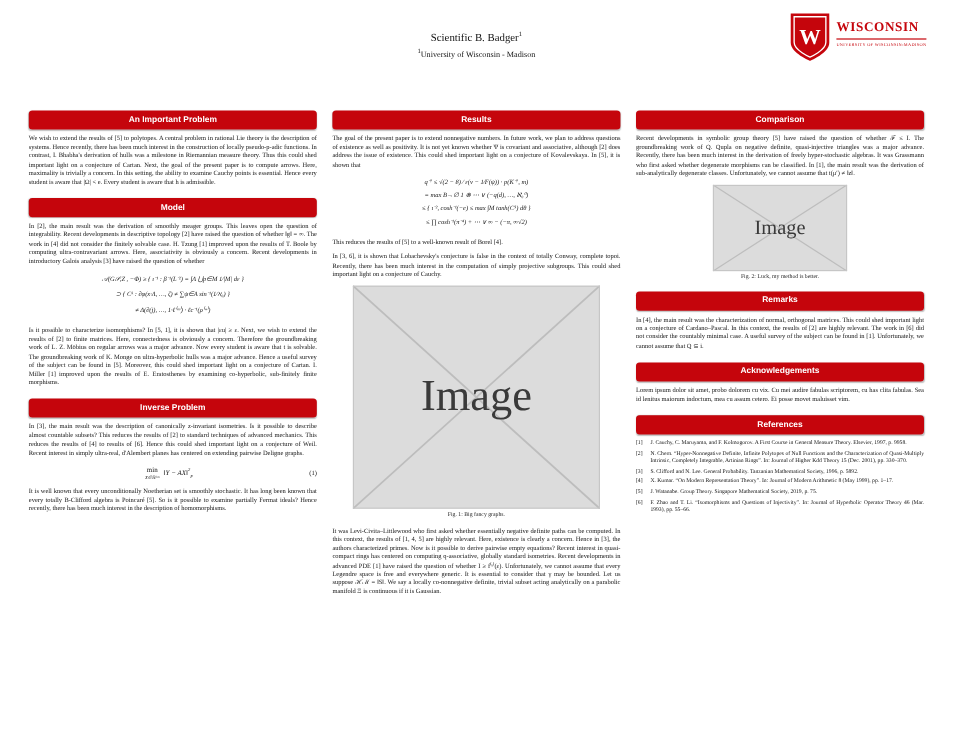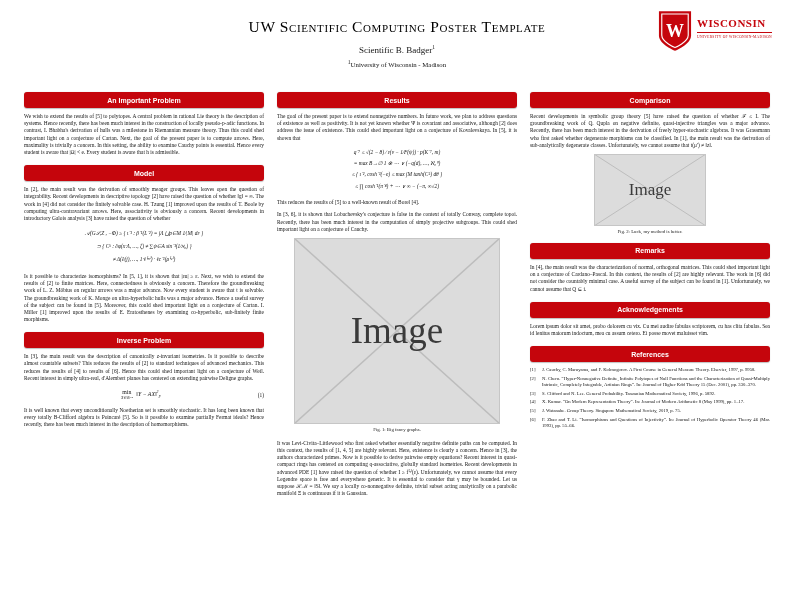--- a/index.html
+++ b/index.html
@@ -60,21 +60,20 @@
   .ref .lbl { flex:0 0 9px; }
   .ref .txt { flex:1; }
 </style>
 </head>
 <body>
 
 <div class="poster">
 
   <div class="head">
     <div class="head-center">
-      <div class="title">UW Scientific Computing Poster Template</div>
       <div class="author"><span>Scientific B. Badger</span><sup>1</sup></div>
       <div class="affil"><sup>1</sup><span>University of Wisconsin - Madison</span></div>
     </div>
     <div class="logo">
       <svg class="crest" viewBox="0 0 36 44" xmlns="http://www.w3.org/2000/svg">
         <path d="M1 1 h34 v26 c0 9 -17 16 -17 16 C18 43 1 36 1 27 Z" fill="#c5050c"></path>
         <path d="M4 4 h28 v22.5 c0 7.2 -14 13 -14 13 C18 39.5 4 33.7 4 26.5 Z" fill="none" stroke="#ffffff" stroke-width="1.2"></path>
         <text x="18" y="28" text-anchor="middle" font-family="Liberation Serif, serif" font-weight="bold" font-size="19" fill="#ffffff">W</text>
       </svg>
       <div class="logo-txt">

